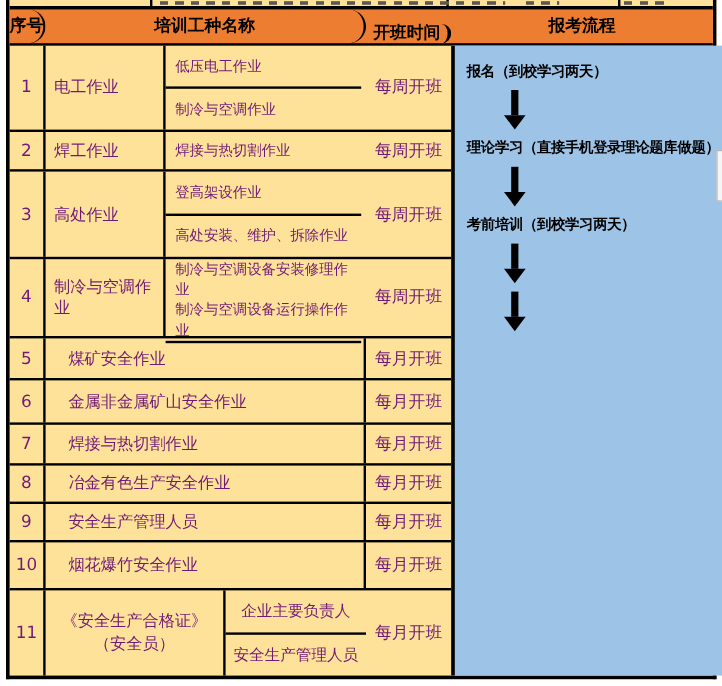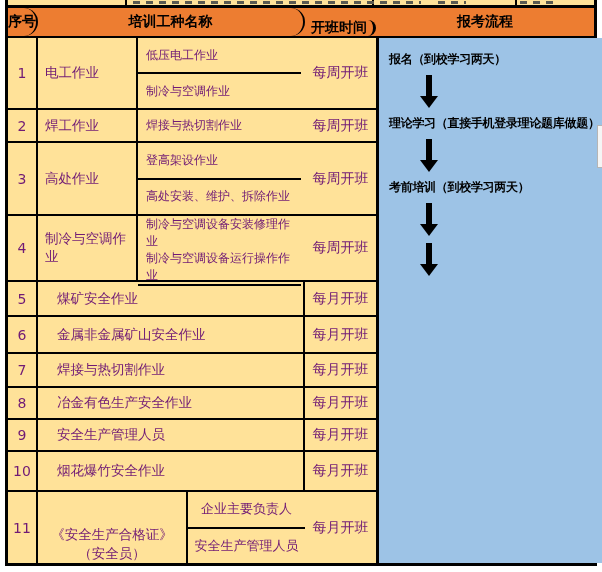--- a/index.html
+++ b/index.html
@@ -36,21 +36,21 @@
   .trow.last { border-bottom:none; }
   .cell { display:flex; align-items:center; font-weight:normal; font-size:13.5px; color:#701a75; }
   .cell.seq  { width:30px; justify-content:center; font-size:14px; border-right:2px solid #000; }
   .cell.name { width:100px; padding-left:7px; border-right:2px solid #000; }
   .cell.name-wide { width:267px; padding-left:19px; border-right:none; }
   .namewrap { display:flex; width:267px; }
   .subcol { display:flex; flex-direction:column; width:163px; }
   .cell.sub { flex:1; padding-left:8px; font-size:12px; border-bottom:2px solid #000; }
   .cell.sub.sublast { border-bottom:none; }
   .cell.time { width:71px; justify-content:center; font-size:14px; }
-  .r11 .cell.name { width:150px; padding-left:0; justify-content:flex-end; text-align:center;
+  .r11 .cell.name { width:150px; padding-left:0; justify-content:center; text-align:center;
     flex-direction:column; line-height:19px; }
   .r11 .subcol { width:117px; }
   .r11 .cell.sub { justify-content:center; padding-left:0; font-size:13px; }
 
   
   .process-cell { flex:1; background:#9DC3E6; border-left:3px solid #000;
     padding:13px 4px 0 10px; }
   .step { font-weight:bold; font-size:12px; letter-spacing:-0.3px; color:#000;
     white-space:nowrap; line-height:17px; }
   .step.wrap { white-space:normal; line-height:26px; margin-top:11px; letter-spacing:-0.2px; }

